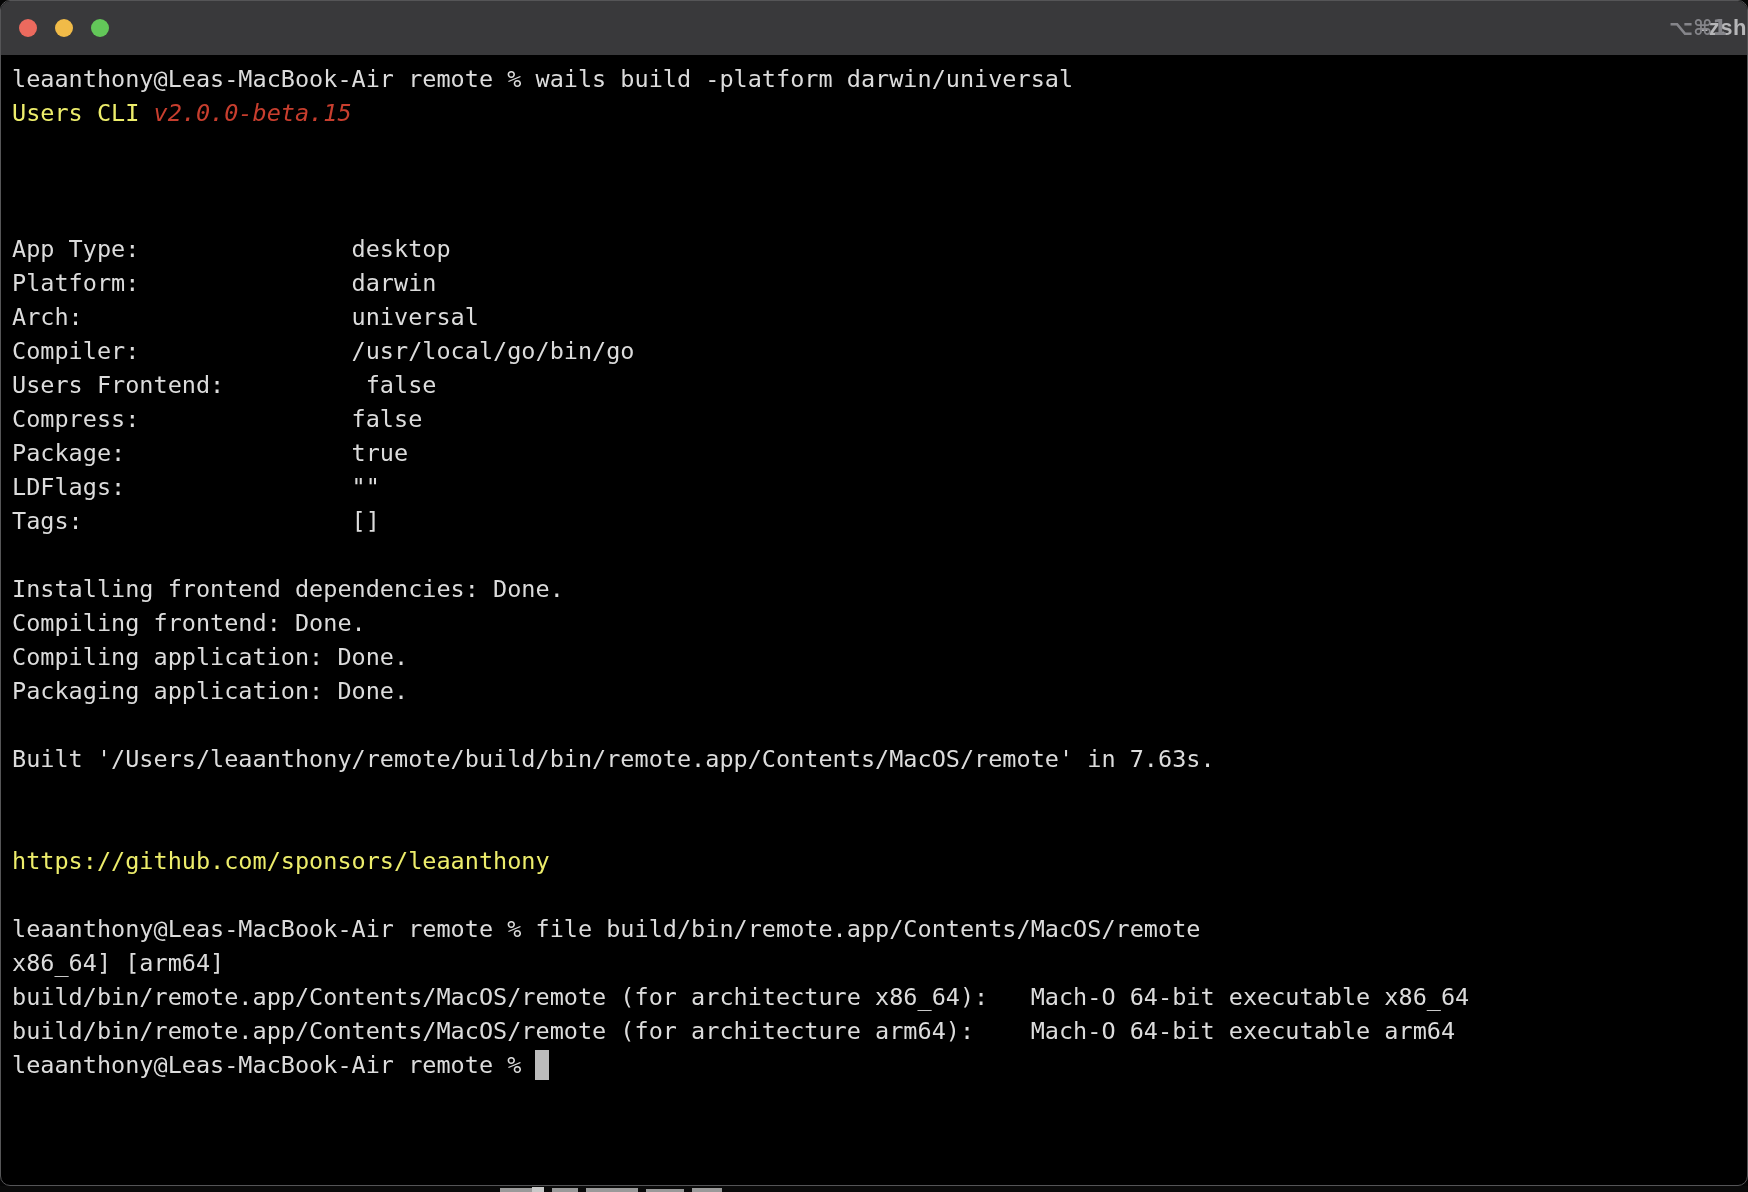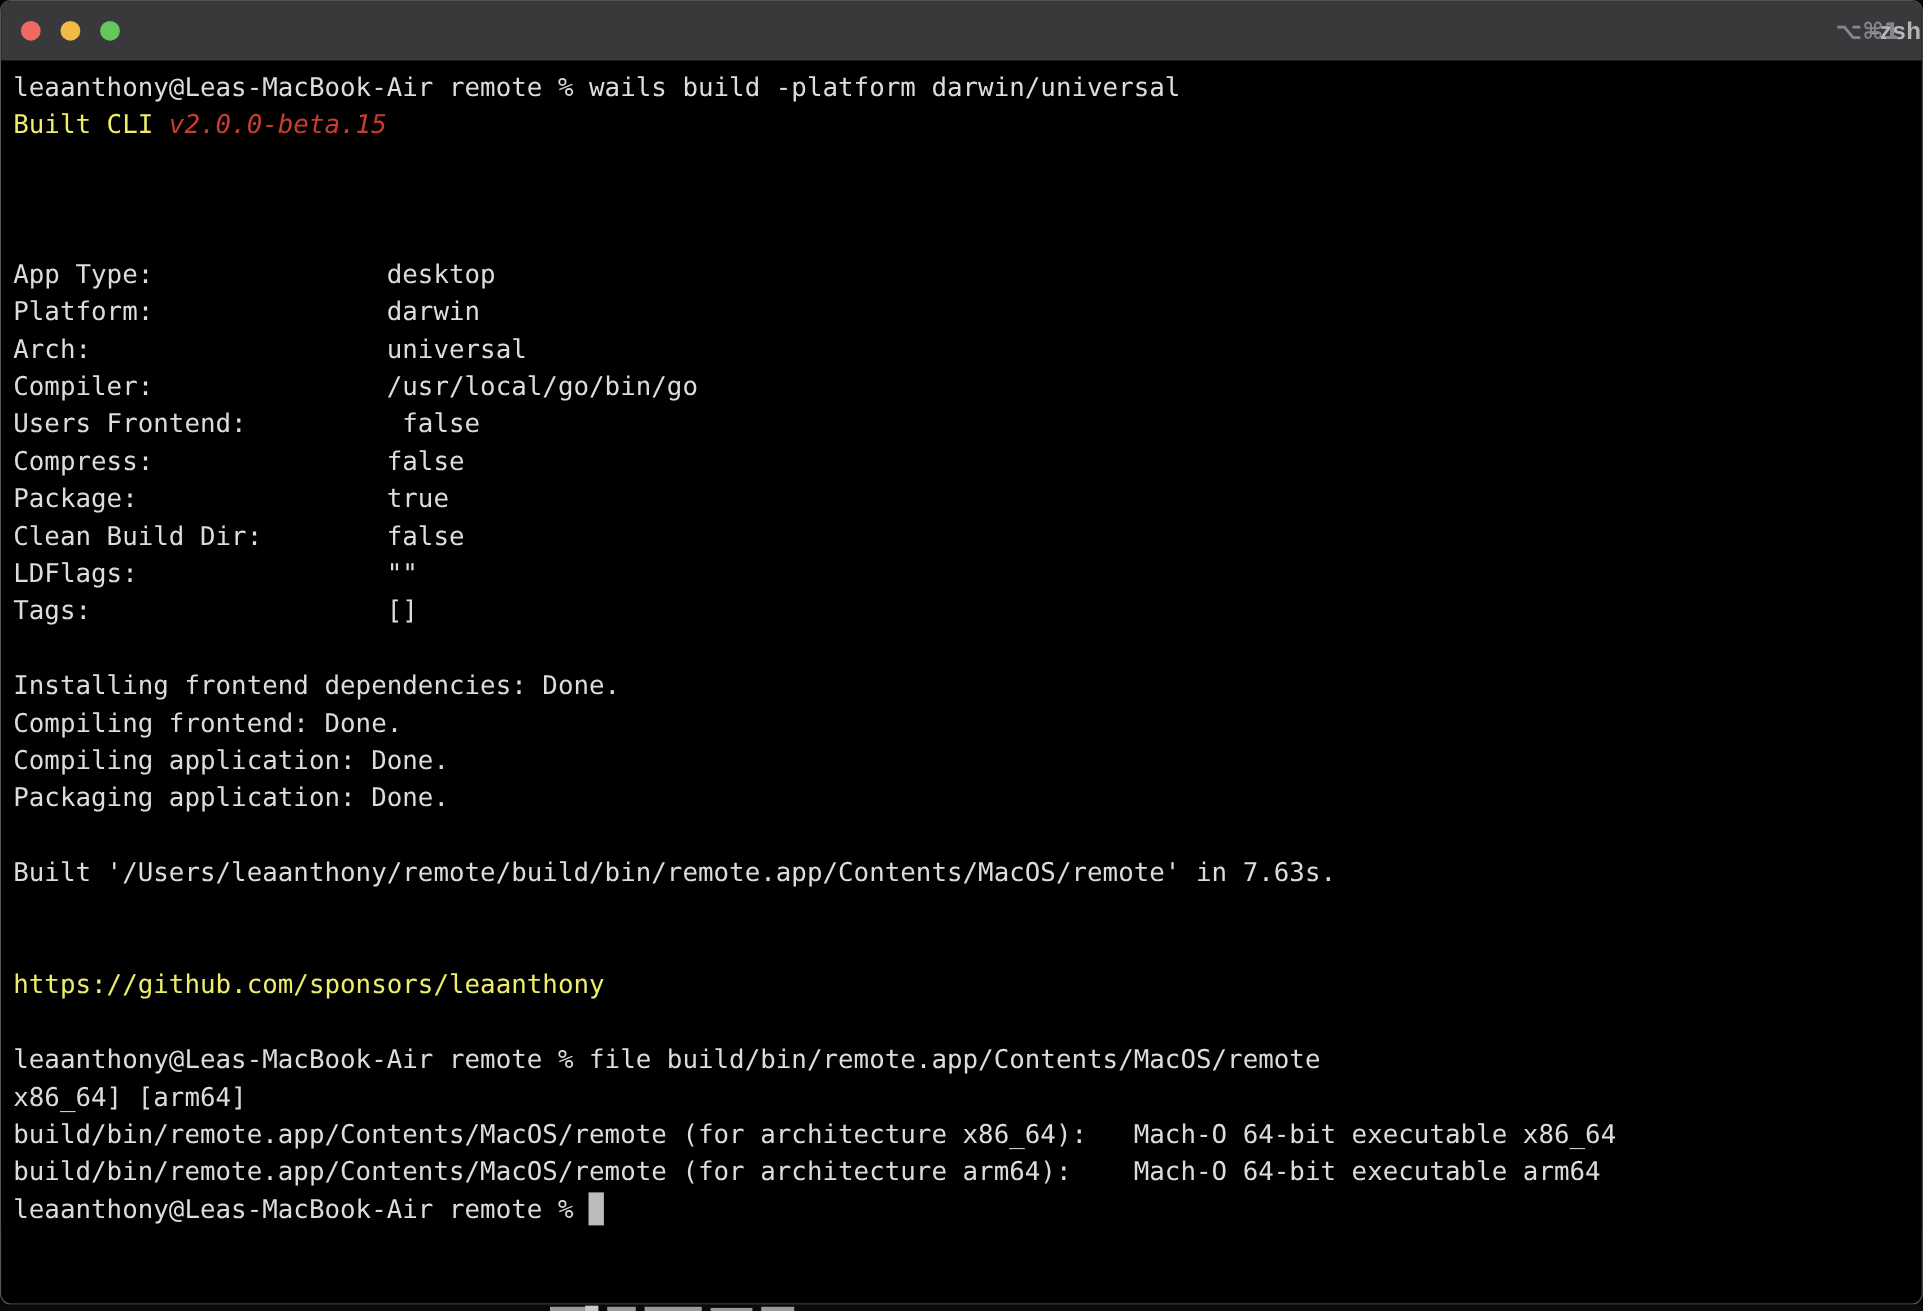--- a/index.html
+++ b/index.html
@@ -113,32 +113,31 @@
       <span class="tl close"></span>
       <span class="tl min"></span>
       <span class="tl zoom"></span>
     </div>
     <span class="title">-zsh</span>
     <span class="shortcut">⌥⌘1</span>
   </div>
   <div class="content">
     <div id="terminal-output">
         <div class="line"><span class="seg default">leaanthony@Leas-MacBook-Air remote % wails build -platform darwin/universal</span></div>
-        <div class="line"><span class="seg yellow">Built CLI </span><span class="seg red">v2.0.0-beta.15</span></div>
+        <div class="line"><span class="seg yellow">Users CLI </span><span class="seg red">v2.0.0-beta.15</span></div>
         <div class="line"></div>
         <div class="line"></div>
         <div class="line"></div>
         <div class="line"><span class="seg default">App Type:               desktop</span></div>
         <div class="line"><span class="seg default">Platform:               darwin</span></div>
         <div class="line"><span class="seg default">Arch:                   universal</span></div>
         <div class="line"><span class="seg default">Compiler:               /usr/local/go/bin/go</span></div>
         <div class="line"><span class="seg default">Users Frontend:          false</span></div>
         <div class="line"><span class="seg default">Compress:               false</span></div>
         <div class="line"><span class="seg default">Package:                true</span></div>
-        <div class="line"><span class="seg default">Clean Build Dir:        false</span></div>
         <div class="line"><span class="seg default">LDFlags:                ""</span></div>
         <div class="line"><span class="seg default">Tags:                   []</span></div>
         <div class="line"></div>
         <div class="line"><span class="seg default">Installing frontend dependencies: Done.</span></div>
         <div class="line"><span class="seg default">Compiling frontend: Done.</span></div>
         <div class="line"><span class="seg default">Compiling application: Done.</span></div>
         <div class="line"><span class="seg default">Packaging application: Done.</span></div>
         <div class="line"></div>
         <div class="line"><span class="seg default">Built '/Users/leaanthony/remote/build/bin/remote.app/Contents/MacOS/remote' in 7.63s.</span></div>
         <div class="line"></div>

